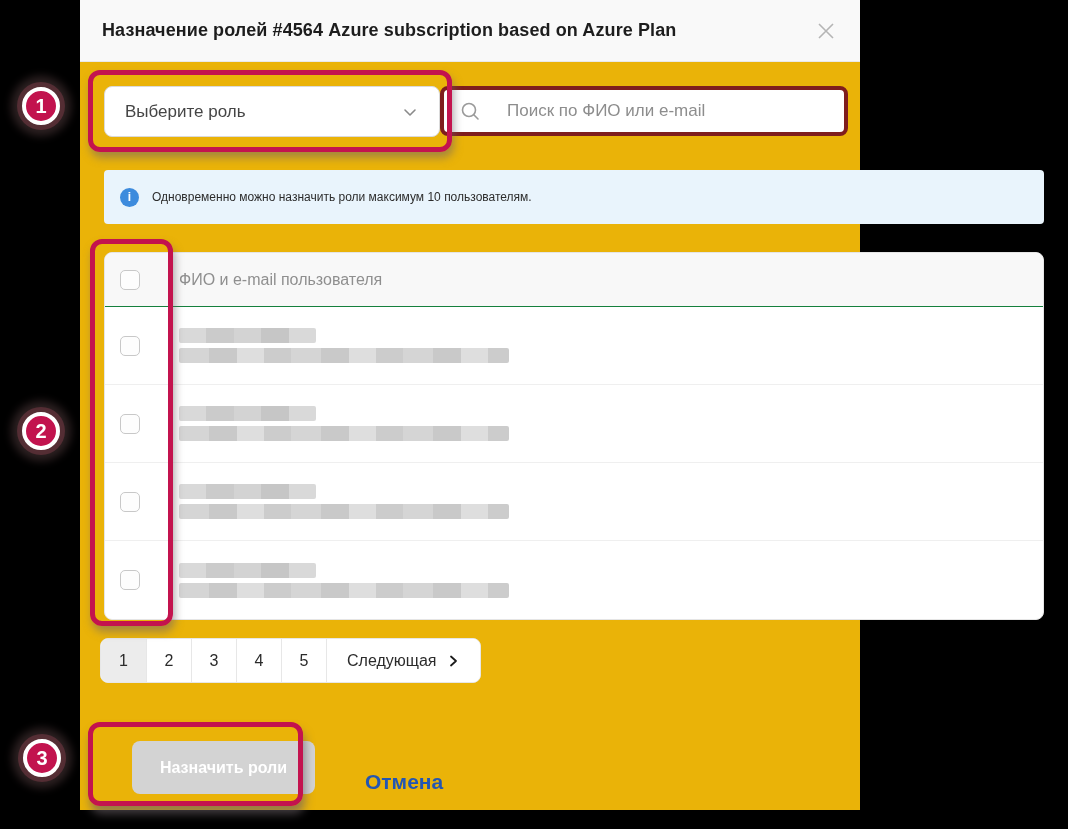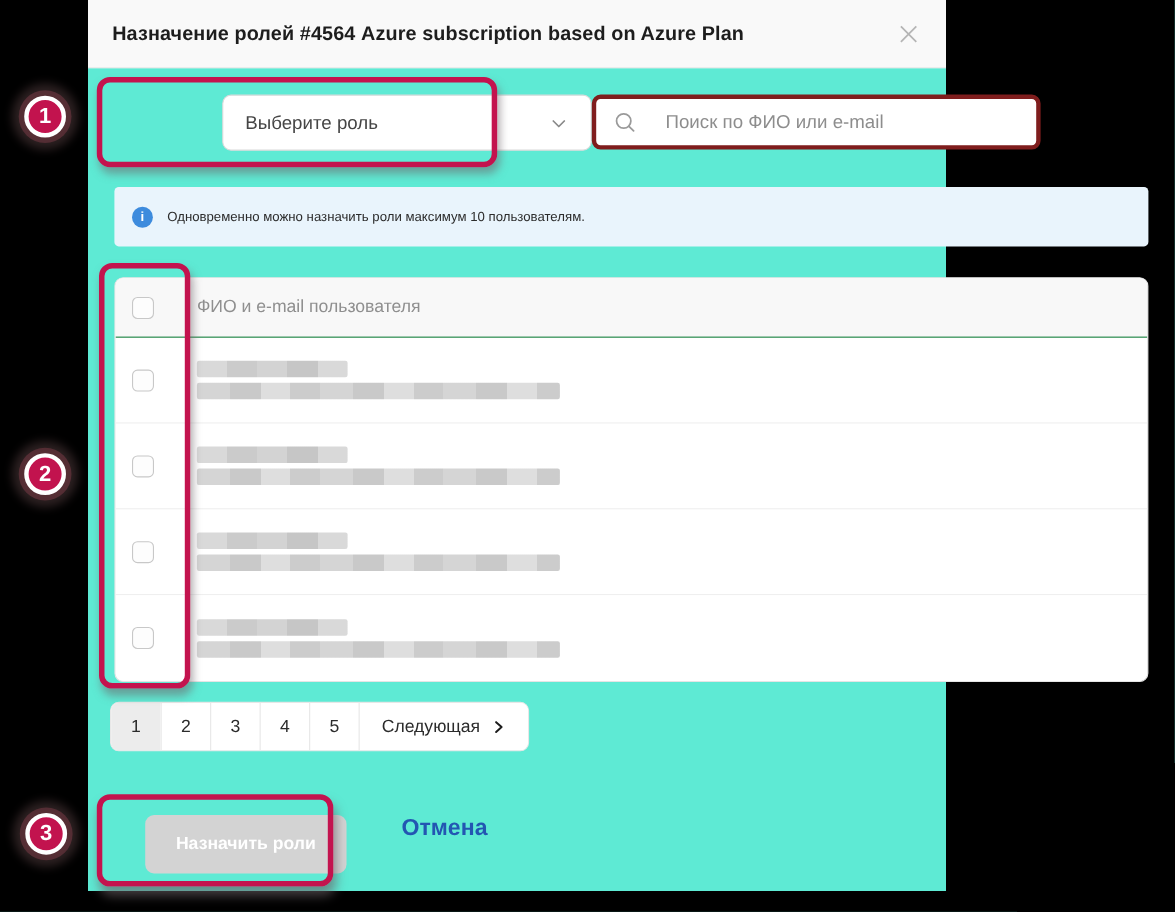--- a/index.html
+++ b/index.html
@@ -1,29 +1,29 @@
 <!DOCTYPE html>
 <html><head>
 <meta charset="utf-8">
 <style>
   * { margin:0; padding:0; box-sizing:border-box; }
   html,body { width:1068px; height:829px; overflow:hidden; }
   body { background:#000; font-family:"Liberation Sans","DejaVu Sans",sans-serif; position:relative; }
 
   
-  .modal { position:absolute; left:80px; top:0; width:780px; height:810px; background:#5eead4; }
+  .modal { position:absolute; left:80px; top:0; width:780px; height:810px; background:#eab308; }
   .modal-header { height:62px; background:#f9f9f9; border-bottom:1px solid #e9e9e9;
     display:flex; align-items:center; justify-content:space-between; padding:0 22px; }
   .modal-title { font-size:18px; font-weight:bold; color:#1d1d1d; letter-spacing:.1px; }
   .close-btn { width:24px; height:24px; display:flex; align-items:center; justify-content:center;
     cursor:pointer; background:none; border:none; }
   .modal-body { padding:0 20px 0 24px; }
 
   
-  .controls-row { margin-top:24px; display:flex; justify-content:center; align-items:flex-start; width:940px; }
+  .controls-row { margin-top:24px; display:flex; justify-content:flex-start; align-items:flex-start; width:940px; }
   .dropdown { width:336px; height:51px; border:1px solid #dadada; border-radius:8px; background:#fff;
     display:flex; align-items:center; justify-content:space-between; padding:0 20px; cursor:pointer; }
   .dropdown-label { font-size:17px; color:#454545; }
   .search-box { width:408px; height:50px; border:4px solid #7f1d1d; border-radius:8px; background:#fff;
     display:flex; align-items:center; padding:0 16px; gap:26px; }
   .search-box input { border:none; outline:none; flex:1; font-size:17px; color:#444;
     font-family:"Liberation Sans","DejaVu Sans",sans-serif; background:transparent; }
   .search-box input::placeholder { color:#8d8d8d; }
 
   
@@ -52,21 +52,21 @@
   .pagination { margin-top:18px; margin-left:-4px; display:inline-flex; border:1px solid #e7e7e7;
     border-radius:8px; overflow:hidden; background:#fff; }
   .page-btn { min-width:45px; height:43px; display:flex; align-items:center; justify-content:center;
     font-size:16px; color:#2b2b2b; border:none; border-left:1px solid #e7e7e7; background:#fff; cursor:pointer;
     font-family:"Liberation Sans","DejaVu Sans",sans-serif; }
   .page-btn:first-child { border-left:none; }
   .page-btn.active { background:#ececec; }
   .page-next { padding:0 20px; gap:9px; font-size:16px; }
 
   
-  .footer-row { margin-top:58px; display:flex; align-items:flex-start;padding-left:28px; }
+  .footer-row { margin-top:58px; display:flex; align-items:flex-end;padding-left:28px; }
   .assign-btn { width:183px; height:53px; border:none; border-radius:8px; background:#d3d3d3;
     color:#fff; font-size:16px; font-weight:bold; cursor:default;
     font-family:"Liberation Sans","DejaVu Sans",sans-serif; }
   .cancel-link { margin-left:50px; font-size:21px; font-weight:bold; color:#2356b2; text-decoration:none; cursor:pointer; }
 
   
   .hl-rect { position:absolute; border:5px solid #c3134e; border-radius:12px; pointer-events:none;
     box-shadow:2px 6px 8px rgba(110,100,105,.55); }
   .hl-rect-1 { left:8px;  top:70px;  width:364px; height:82px; }
   .hl-rect-2 { left:10px; top:239px; width:83px;  height:387px; }

